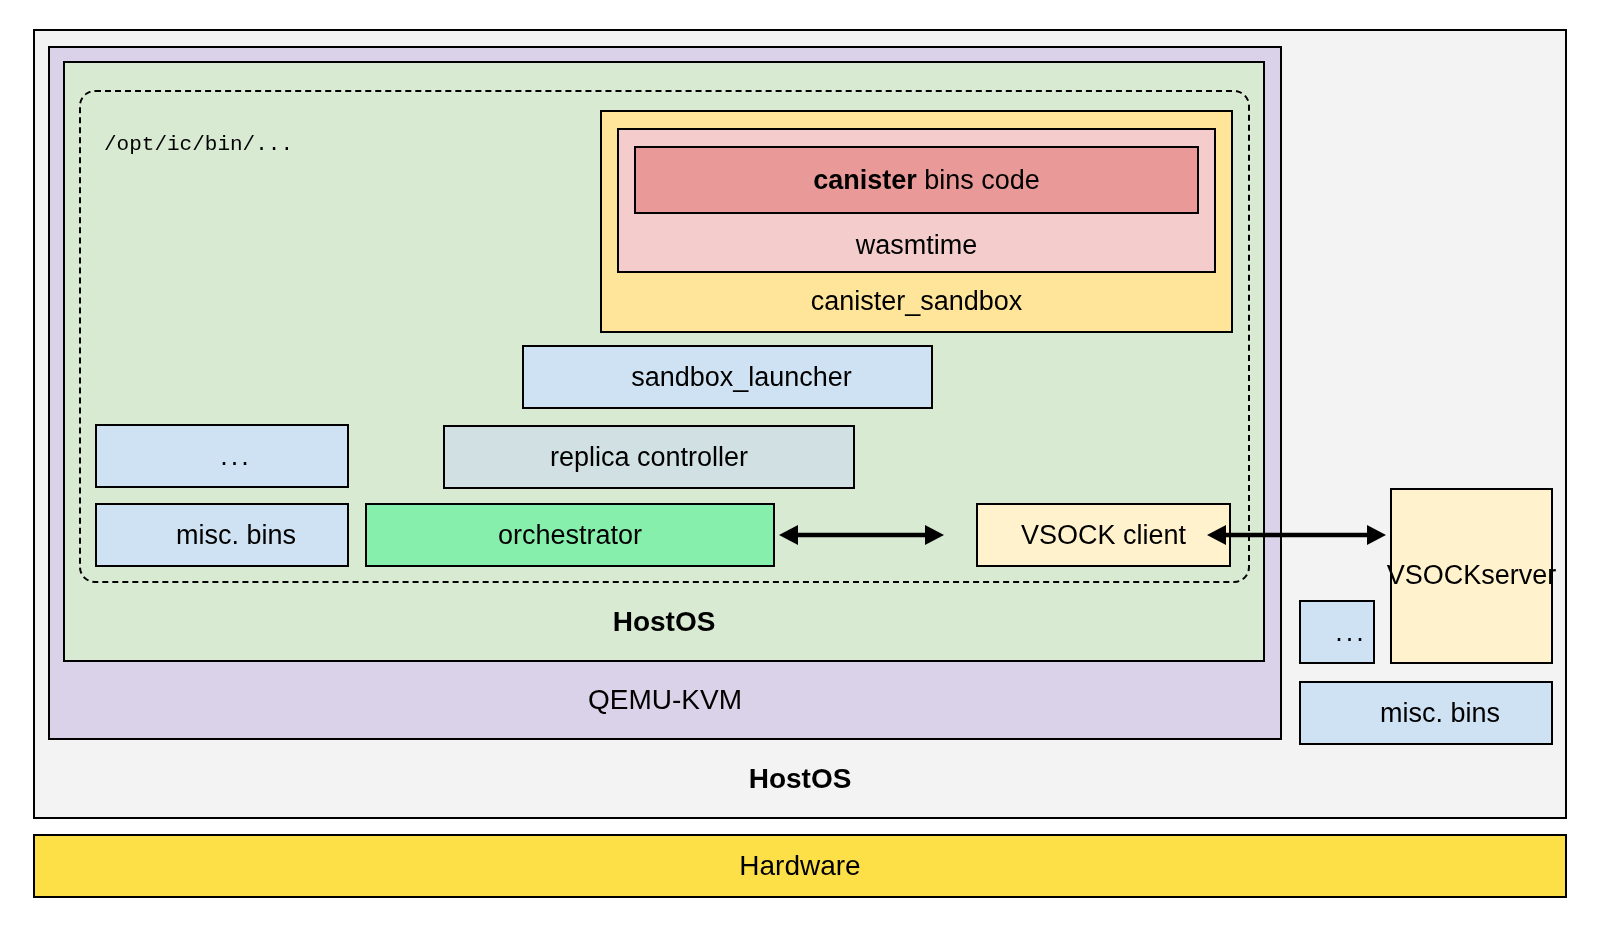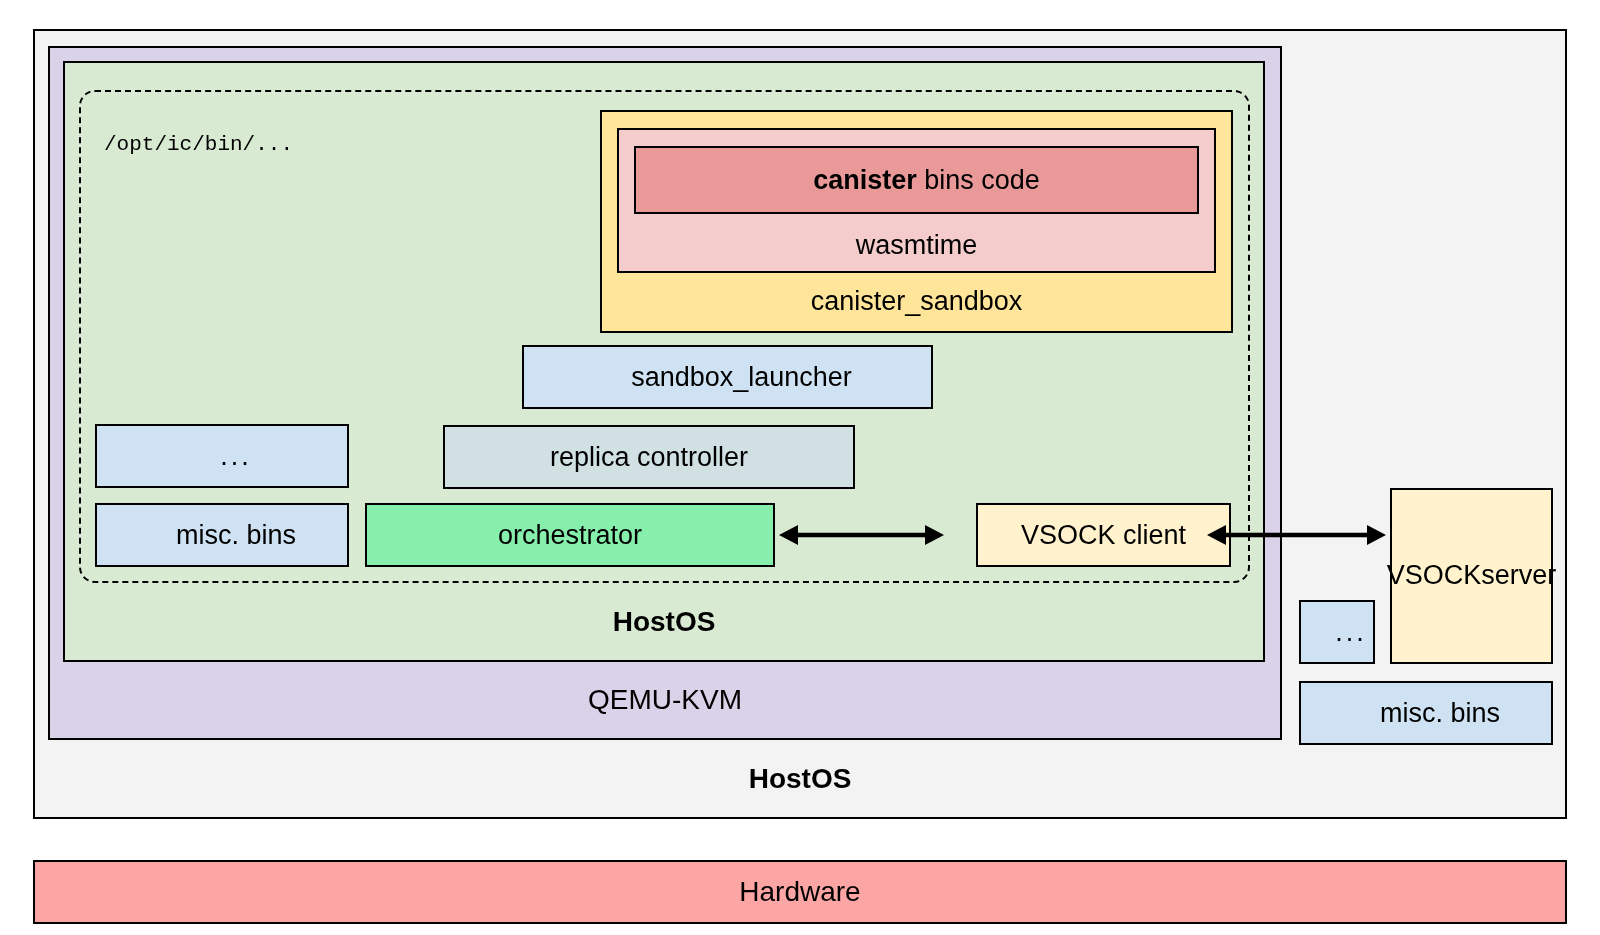--- a/index.html
+++ b/index.html
@@ -21,21 +21,21 @@
   .qemu     { background:#d9d2e9; }
   .guestos  { background:#d9ead3; }
   .dashedzone { border:2px dashed #000; border-radius:16px; background:transparent; }
   .yellow2  { background:#ffe599; }
   .pink     { background:#f4cccc; }
   .red2     { background:#ea9999;padding-left:20px; }
   .blue     { background:#cfe2f3;padding-left:28px; }
   .cyan     { background:#d0e0e3; }
   .peach    { background:#86efac; }
   .yellow3  { background:#fff2cc; }
-  .white    { background:#fca5a5;margin-top:26px; }
+  .white    { background:#fde047; }
 
   .binpath {
     position:absolute; left:104px; top:112px;
     font-family:"Liberation Mono","DejaVu Sans Mono",monospace;
     font-size:21px;
     margin-top:21px;
   }
   .ellipsis { letter-spacing:3px; }
   .wasm-rest { margin-left:0.28em; }
   .vsock-server-text { flex-direction:row; line-height:1.55; }

